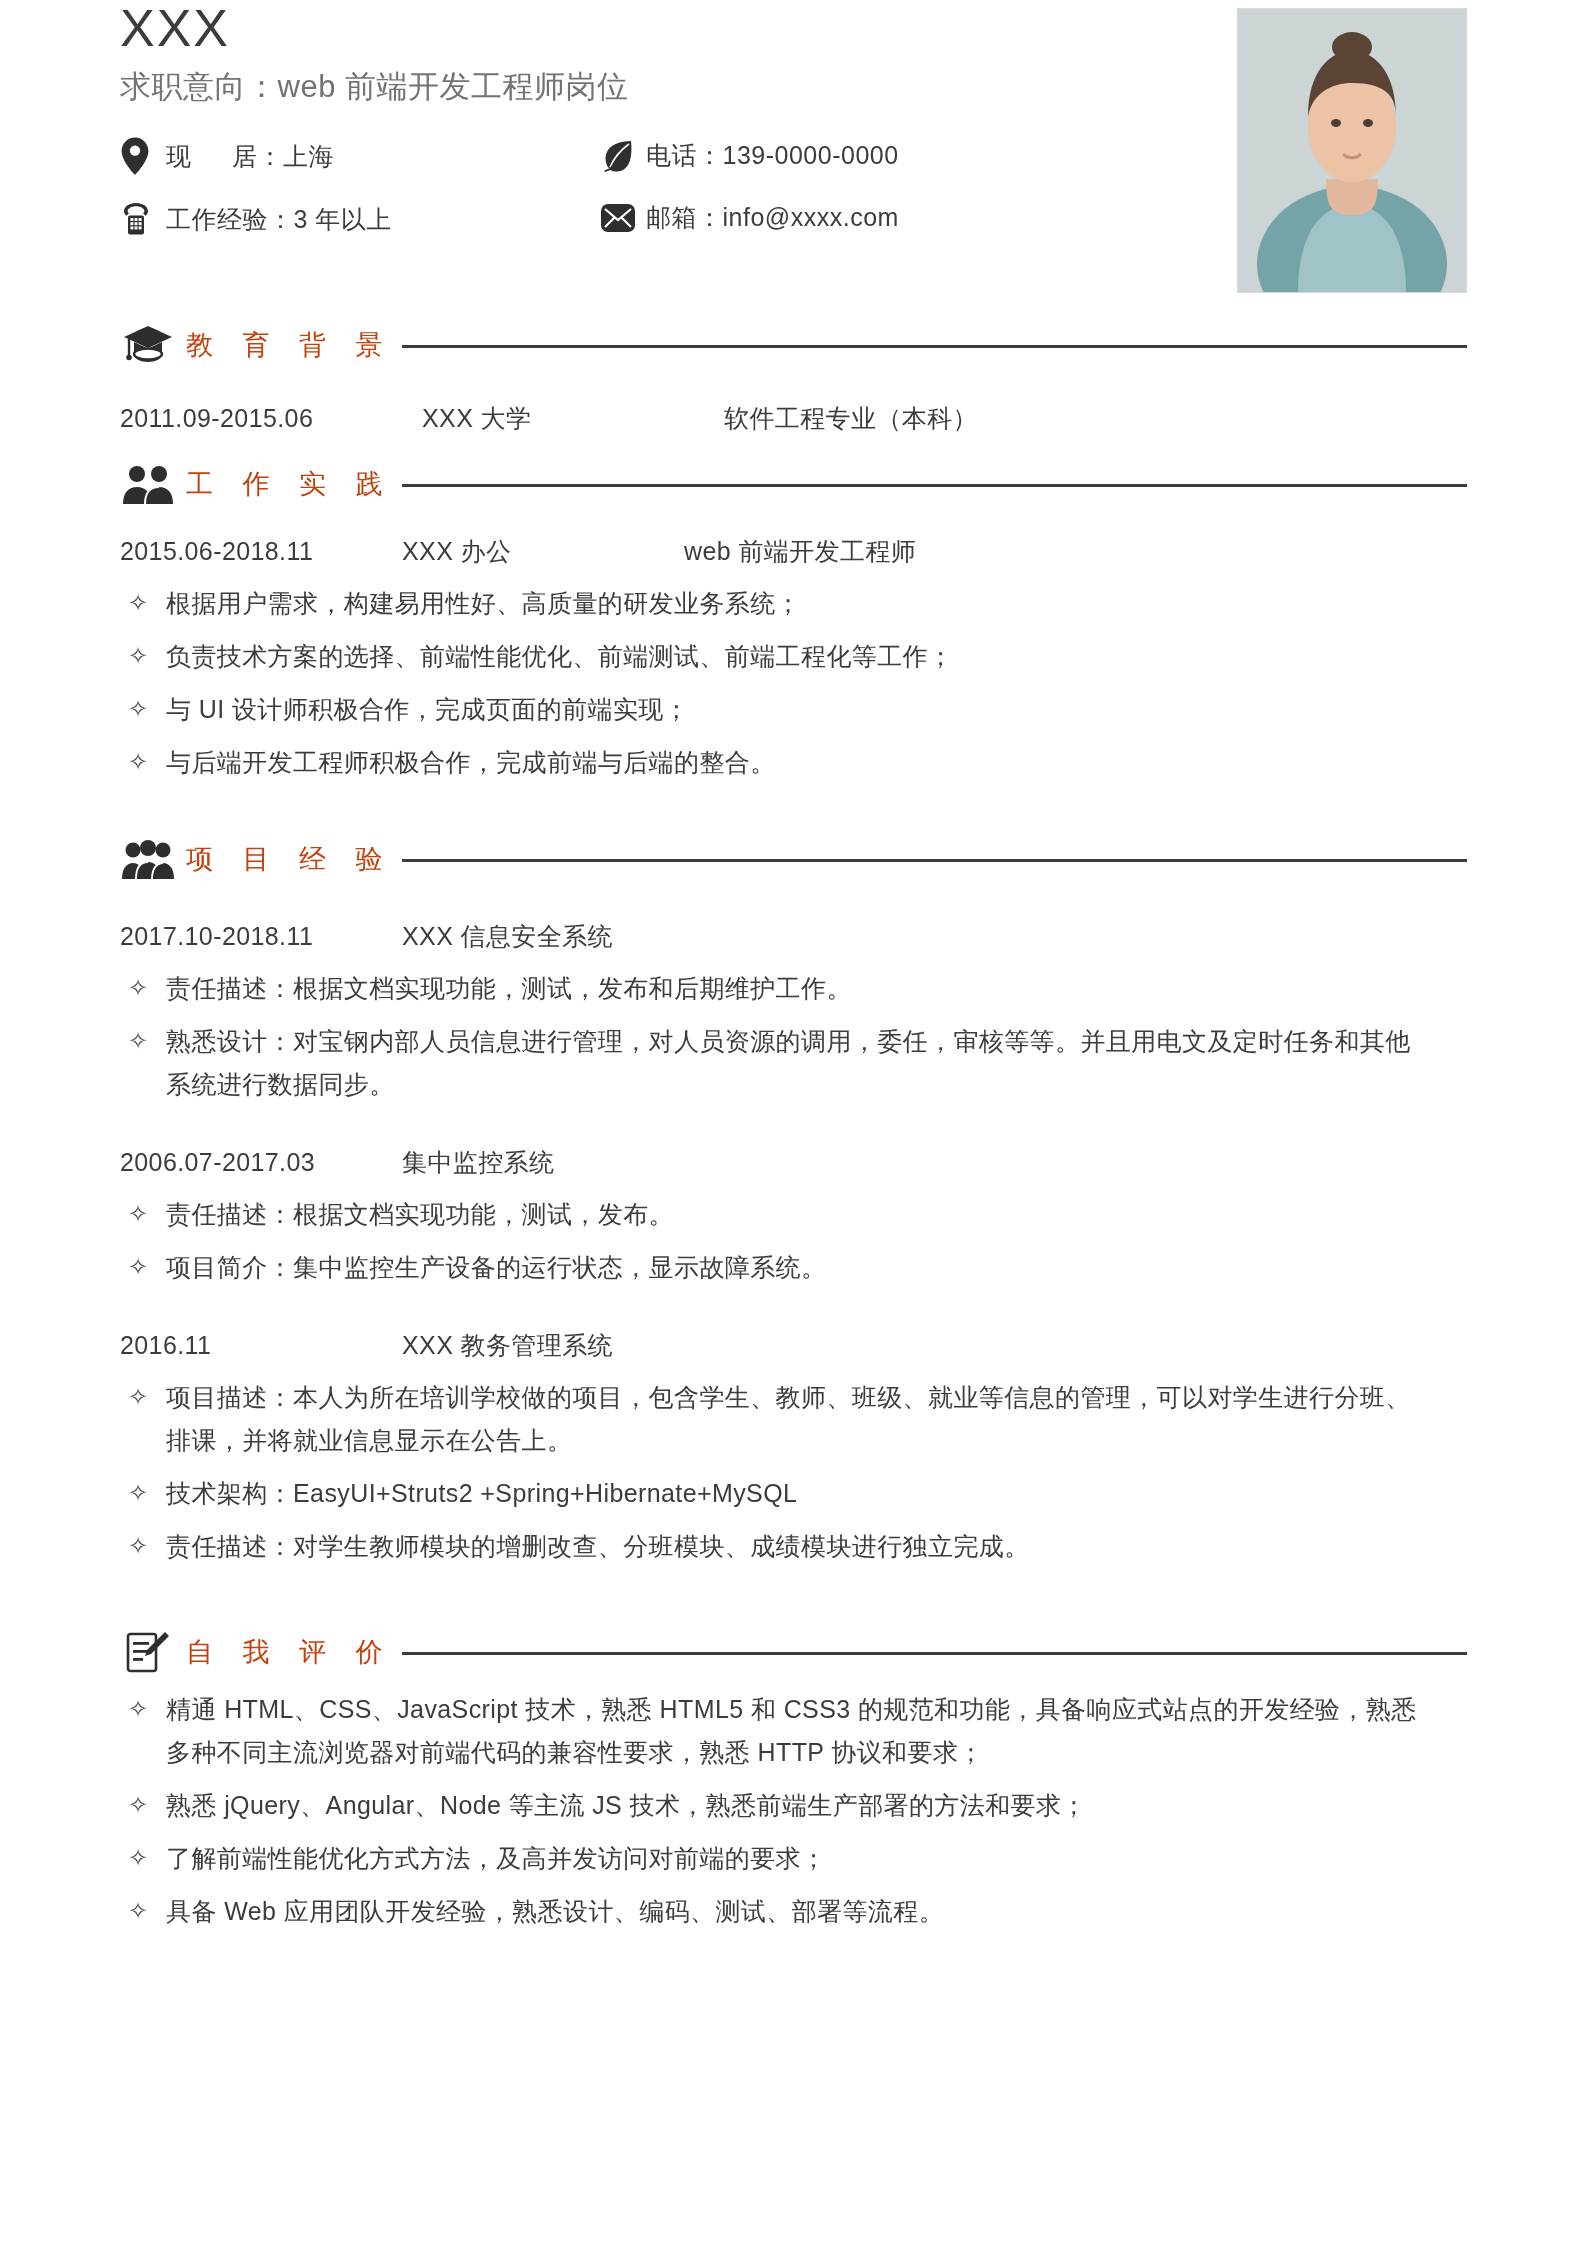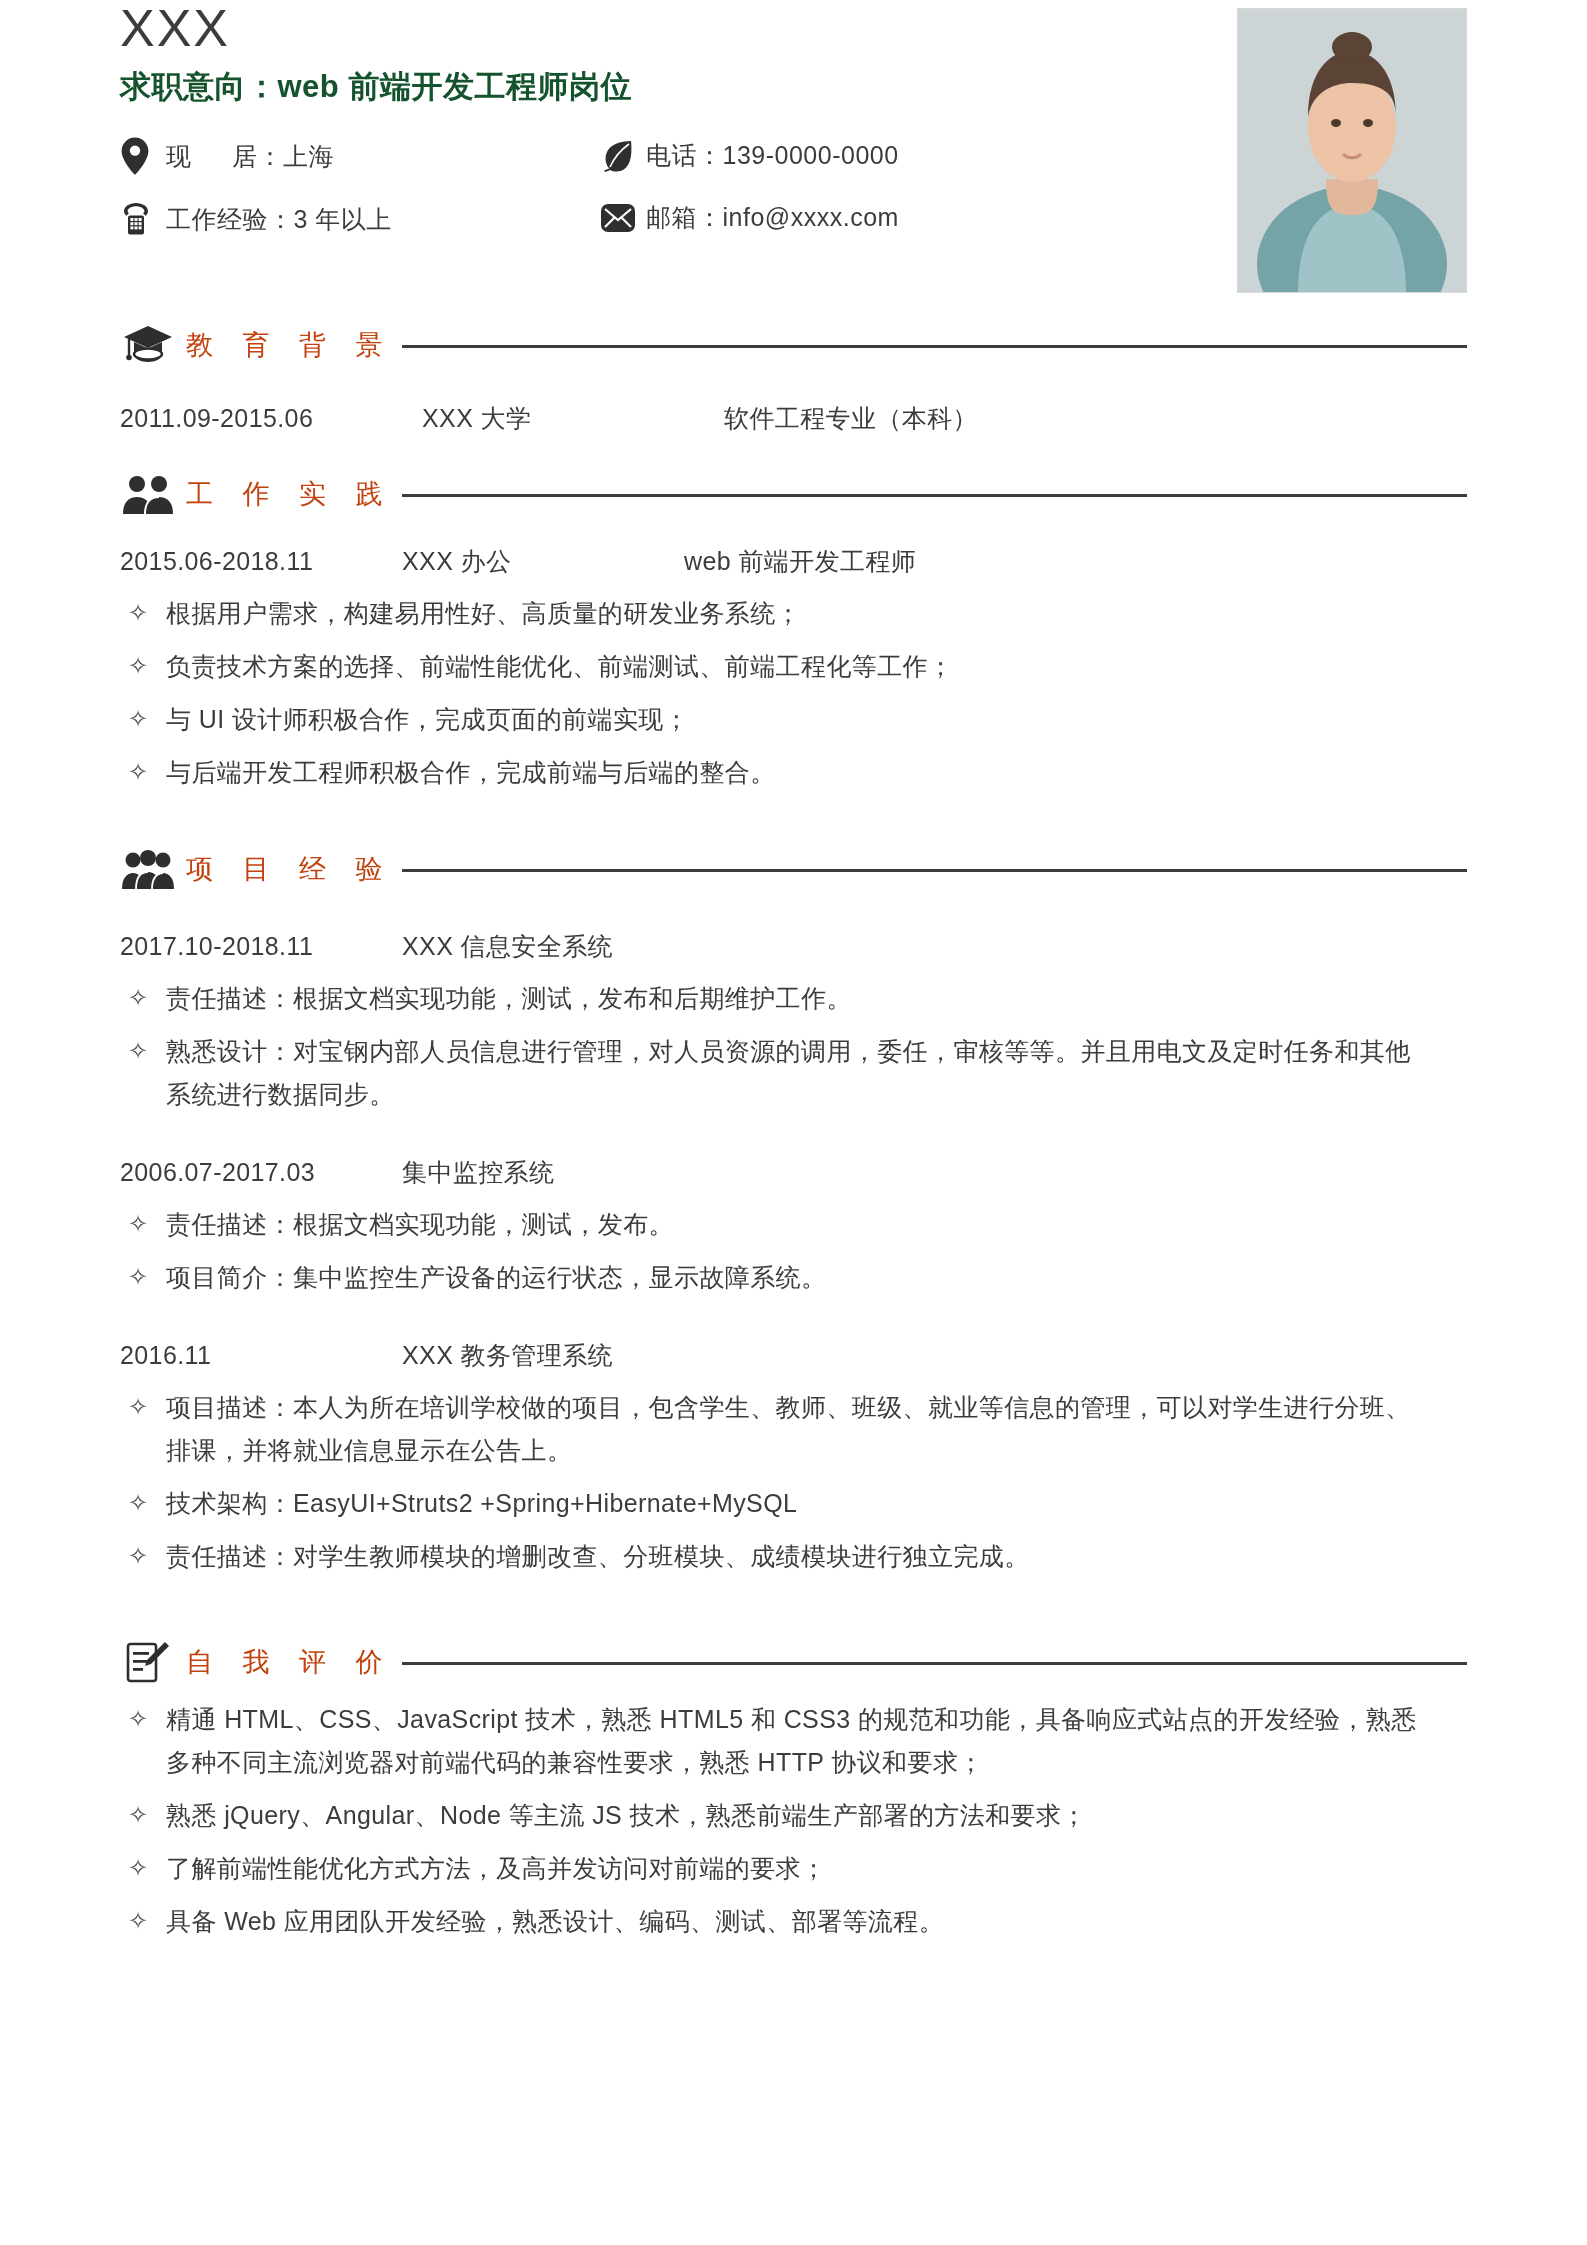--- a/index.html
+++ b/index.html
@@ -30,22 +30,22 @@
   .name {
     font-size: 52px;
     font-weight: 400;
     letter-spacing: 2px;
     color: #3c3c3c;
     line-height: 1.1;
     margin: 0 0 10px 0;
   }
   .objective {
     font-size: 31px;
-    font-weight: 700;
-    color: #14532d;
+    font-weight: 400;
+    color: #737373;
     letter-spacing: 0.5px;
     margin: 6px 0 30px 0;
     line-height: 1.3;
   }
   .contact-grid {
     display: block;
     width: 970px;
   }
   .contact-row {
     display: flex;
@@ -151,21 +151,21 @@
     text-align: left;
     padding-left: 8px;
     box-sizing: border-box;
   }
   .bullet .btext {
     flex: 1;
     max-width: 1262px;
   }
 
   .sec-education { margin-top: 24px; }
-  .sec-work { margin-top: 38px; }
+  .sec-work { margin-top: 28px; }
   .sec-project { margin-top: 54px; }
   .sec-self { margin-top: 62px; }
 
   .project-block { margin-bottom: 6px; }
   .project-block .entry-row { margin-top: 40px; }
   .edu-row { margin-top: 36px; gap: 20px; }
 </style>
 </head>
 <body>
 

